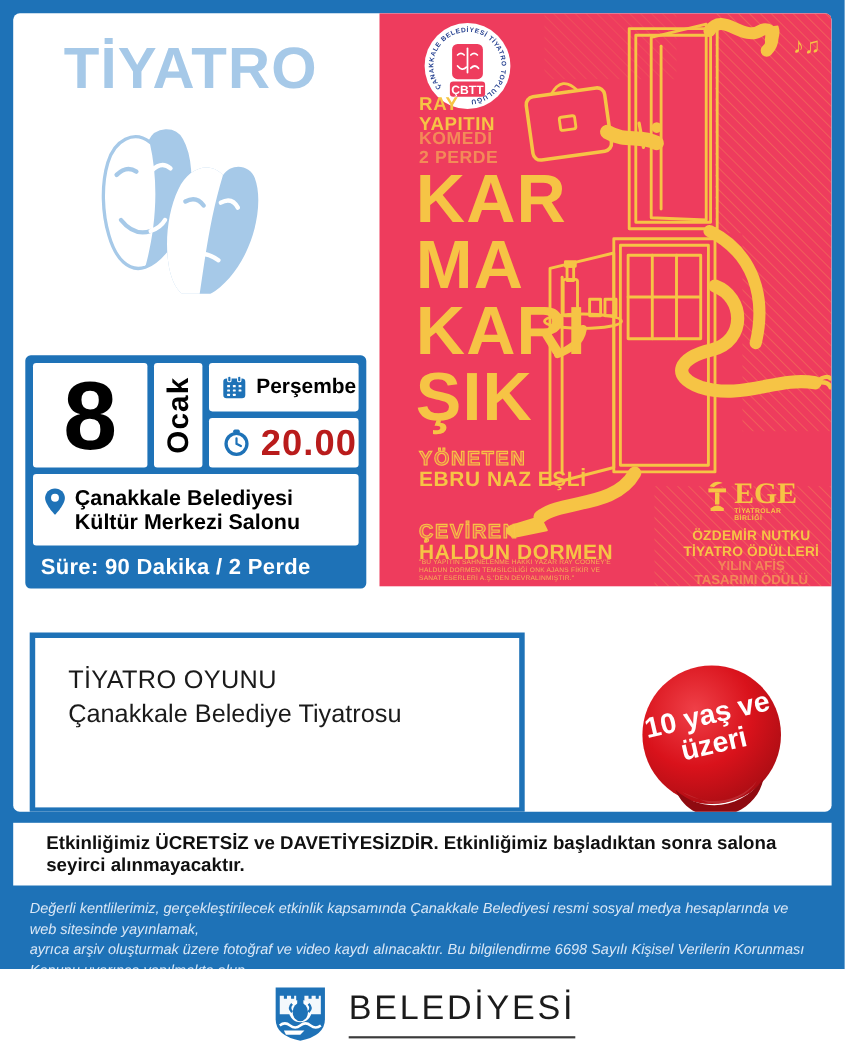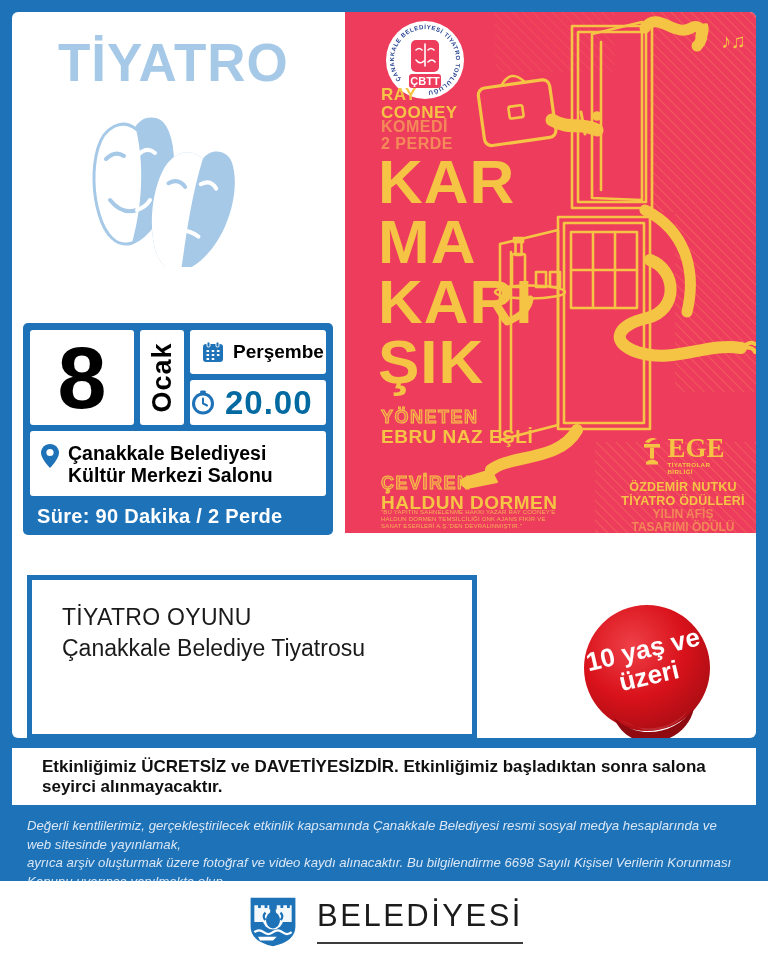--- a/index.html
+++ b/index.html
@@ -26,22 +26,22 @@
             display:flex; flex-direction:column; gap:6px;}
   .sch-row1{display:flex; gap:6px; height:97px;}
   .cell{background:#fff; border-radius:3px;}
   .cell-day{width:104px; display:flex; align-items:center; justify-content:center;
             font-size:88px; font-weight:800; color:#000; line-height:1;}
   .cell-month{width:44px; display:flex; align-items:center; justify-content:center;}
   .cell-month span{transform:rotate(-90deg); font-size:27px; font-weight:800; color:#000; letter-spacing:1px;}
   .sch-colR{flex:1; display:flex; flex-direction:column; gap:6px;}
   .cell-weekday{height:44px; display:flex; align-items:center; gap:9px; padding-left:12px;
                 font-size:19px; font-weight:800; color:#000;}
-  .cell-time{flex:1; display:flex; align-items:center; gap:9px; 
-             font-size:33px; font-weight:800; color:#0369a1; letter-spacing:1px;}
+  .cell-time{flex:1; display:flex; align-items:center; gap:9px; padding-left:12px;
+             font-size:33px; font-weight:800; color:#b91c1c; letter-spacing:1px;}
   .cell-venue{height:66px; display:flex; align-items:center; gap:8px; padding:0 8px 0 10px;
               font-size:19.5px; font-weight:800; color:#000; line-height:22px;}
   .duration{color:#fff; font-size:20px; font-weight:700; padding:3px 0 0 7px; letter-spacing:0.3px;}
 
   
   .poster{position:absolute; left:333px; top:0; width:411px; height:521px;
           background:var(--poster_red); overflow:hidden; color:var(--poster_yellow);}
   .poster .illu{position:absolute; inset:0;}
   .cbtt{position:absolute; left:40px; top:8px; width:80px; height:80px;}
   .p-author{position:absolute; left:36px; top:74px; font-size:17px; font-weight:800; line-height:18px; letter-spacing:0.5px;}
@@ -258,21 +258,21 @@
               <path d="M43,42 q4,-4 7,0"></path>
             <line x1="40" y1="24" x2="40" y2="46"></line>
           </g>
           <rect x="24" y="54" width="32" height="14" rx="3" fill="var(--poster_red)"></rect>
           <text x="40" y="65" text-anchor="middle" font-size="11" font-weight="bold" fill="#ffffff">ÇBTT</text>
         </svg>
       </div>
 
       <div class="p-author">
         <div>RAY</div>
-        <div>COONEY</div>
+        <div>YAPITIN</div>
       </div>
       <div class="p-genre">
         <div>KOMEDİ</div>
         <div>2 PERDE</div>
       </div>
 
       <div class="p-title">
         <div>KAR</div>
         <div>MA</div>
         <div>KARI</div>

